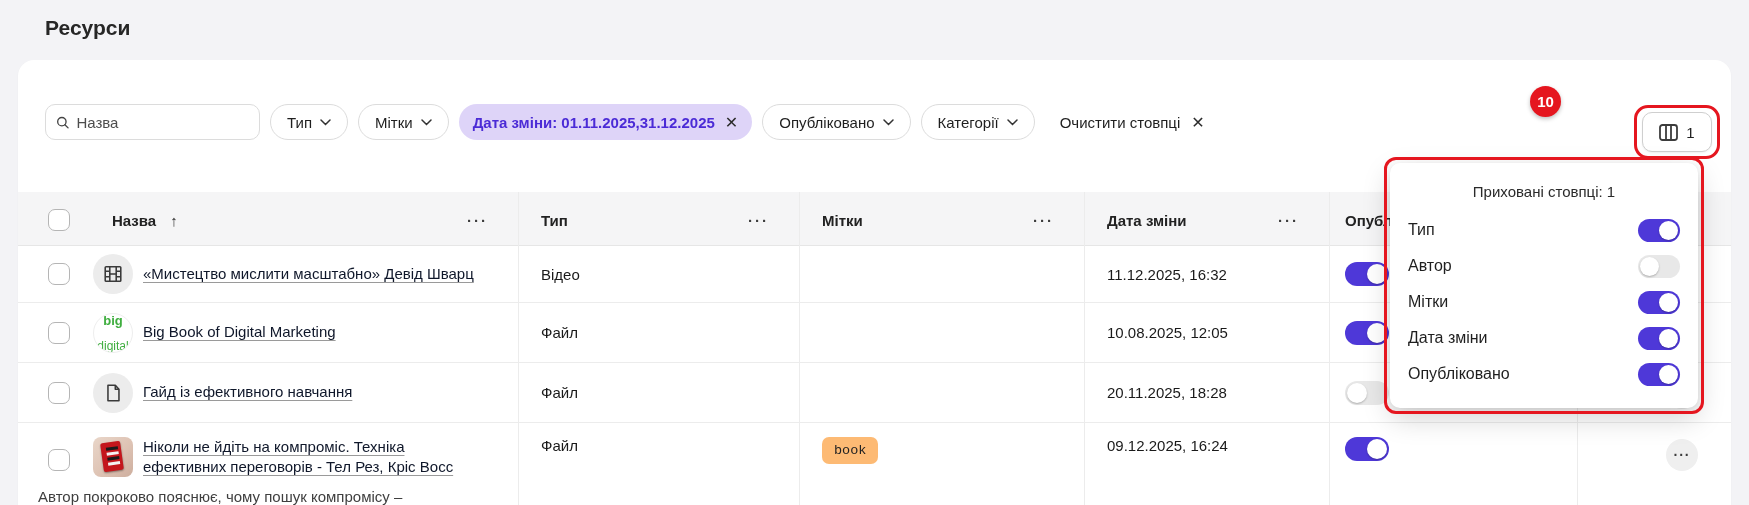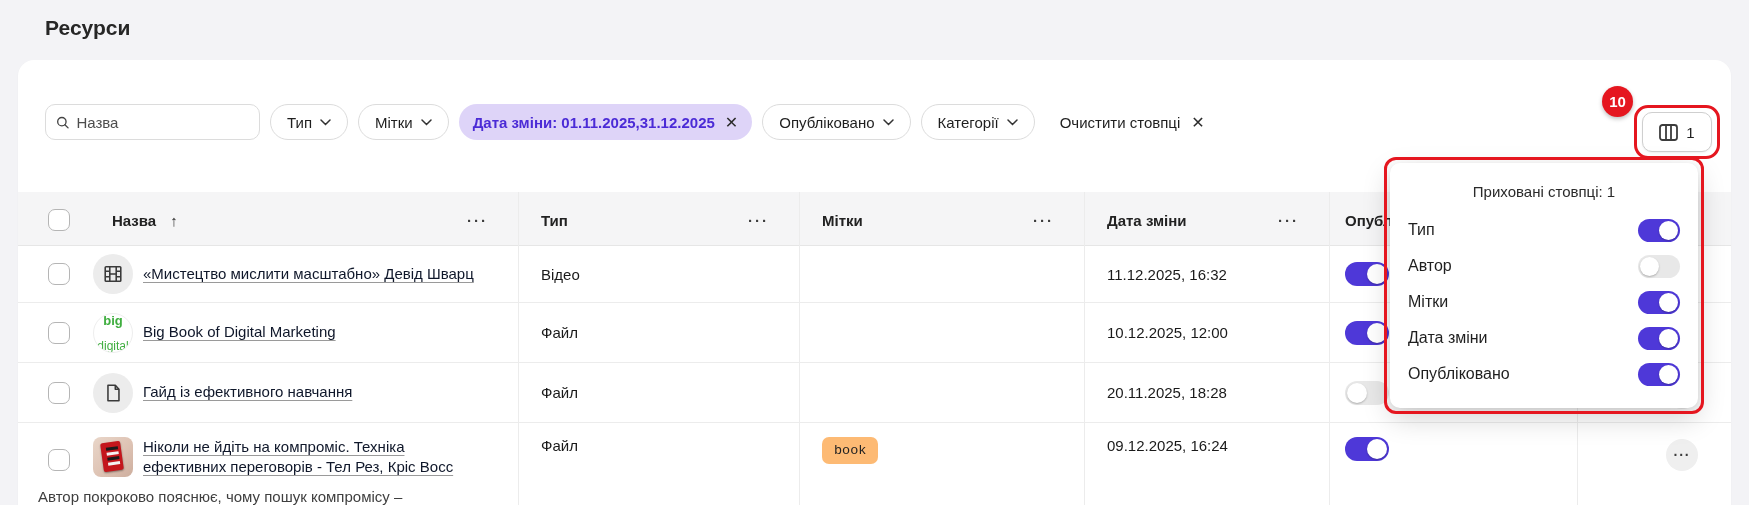--- a/index.html
+++ b/index.html
@@ -43,21 +43,21 @@
   .columns-btn {
     position:absolute; left:1624px; top:52px; width:70px; height:40px;
     background:#fff; border:1px solid #cfcfcf; border-radius:10px;
     display:flex; align-items:center; justify-content:center; gap:8px;
     font-size:15px; color:#222; box-shadow:0 1px 2px rgba(0,0,0,.06); cursor:pointer;
   }
   .annot-outline { position:absolute; border:3px solid #e5161f; pointer-events:none; z-index:30; }
   .annot-btn { left:1616px; top:45px; width:86px; height:54px; border-radius:14px; }
   .annot-pop { left:1366px; top:97px; width:320px; height:257px; border-radius:12px; }
   .badge {
-    position:absolute; left:1584px; top:26px; width:31px; height:31px; border-radius:50%;
+    position:absolute; left:1512px; top:26px; width:31px; height:31px; border-radius:50%;
     background:#e5161f; color:#fff; font-size:15px; font-weight:bold;
     display:flex; align-items:center; justify-content:center; z-index:31;
     box-shadow:0 2px 4px rgba(0,0,0,.25);
   }
 
   
   .table { position:absolute; left:0; top:132px; width:1713px; }
   .tr { display:grid; grid-template-columns:501px 281px 285px 245px 248px 153px; border-bottom:1px solid #ececec; background:#fff; }
   .tr.head { background:#f5f5f6; border-bottom:1px solid #e6e6e6; height:54px; }
   .td { display:flex; align-items:center; border-right:1px solid #ececec; padding-left:22px; font-size:15px; color:#1a1a1a; min-height:56px; }
@@ -249,21 +249,21 @@
           <div class="checkbox"></div>
           <div class="logo-big thumb" style="background:#fff;">
             <span class="l1">big</span>
             <span class="l2">digital</span>
           </div>
           <span class="link-title">Big Book of Digital Marketing</span>
         </div>
       </div>
       <div class="td">Файл</div>
       <div class="td"></div>
-      <div class="td">10.12.2025, 12:00</div>
+      <div class="td">10.08.2025, 12:05</div>
       <div class="td c-pub">
           <div class="toggle on"></div>
         </div>
       <div class="td">
           <div class="action-btn">
             <span class="dots">···</span>
           </div>
         </div>
     </div>
 

